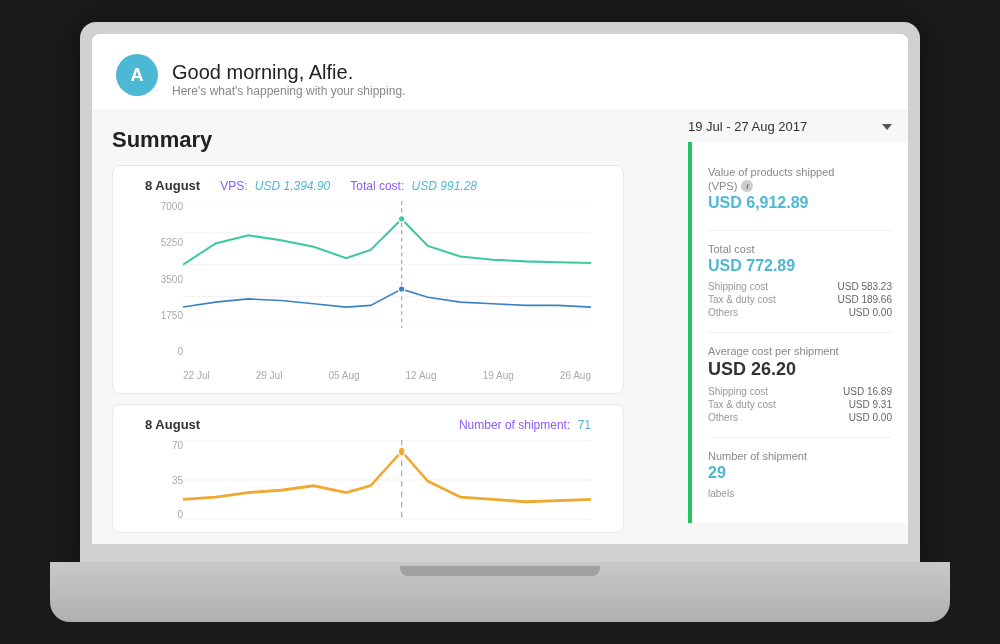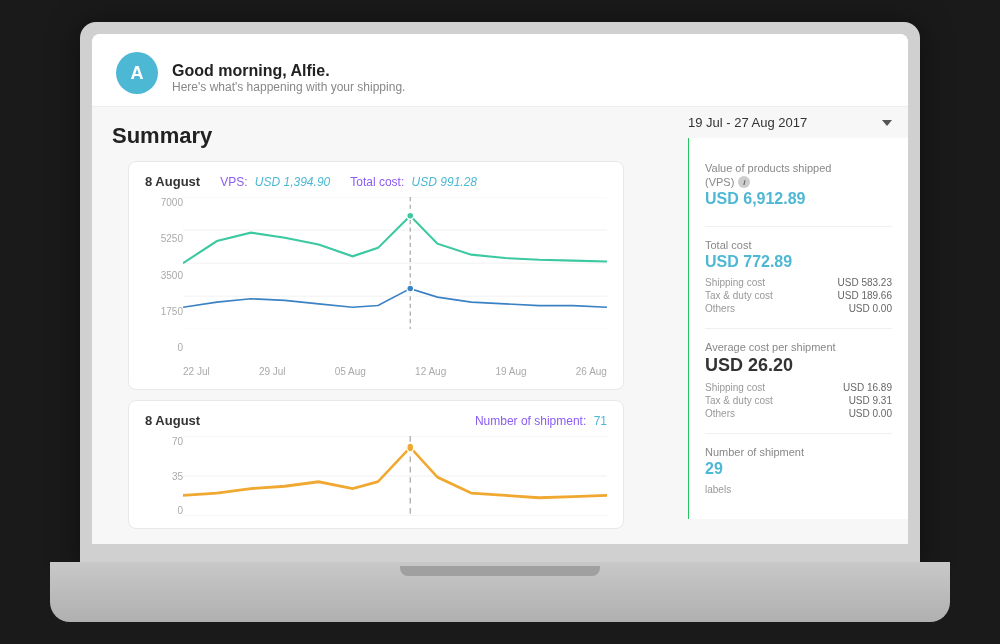--- a/index.html
+++ b/index.html
@@ -87,22 +87,22 @@
       display: flex;
       align-items: center;
       justify-content: center;
       color: white;
       font-size: 18px;
       font-weight: bold;
       flex-shrink: 0;
     }
 
     .greeting-text .title {
-      font-size: 16px;
-      font-weight: 700;
+      font-size: 20px;
+      font-weight: 400;
       color: #222;
       margin-top: 9px;
     }
 
     .greeting-text .subtitle {
       font-size: 12px;
       color: #888;
     }
 
     .left-panel {
@@ -117,23 +117,22 @@
       font-size: 22px;
       font-weight: 600;
       color: #222;
       margin-bottom: 12px;
     }
 
     .chart-card {
       background: #fff;
       border-radius: 8px;
       border: 1px solid #e8e8e8;
-      padding: 12px 16px;
+      padding: 12px 32px;
       margin-bottom: 10px;
-      margin-left: 16px;
     }
 
     .chart-header {
       display: flex;
       align-items: center;
       gap: 20px;
       margin-bottom: 8px;
     }
 
     .chart-date {
@@ -205,21 +204,21 @@
       left: 38px;
       top: 0;
       right: 0;
       bottom: 24px;
     }
 
     
     .right-panel {
       width: 220px;
       background: #fff;
-      border-left: 1px solid #22c55e;
+      border-left: 4px solid #22c55e;
       padding: 12px 16px;
       display: flex;
       flex-direction: column;
       gap: 0;
       overflow-y: auto;
     }
 
     .date-range-row {
       display: flex;
       align-items: center;

